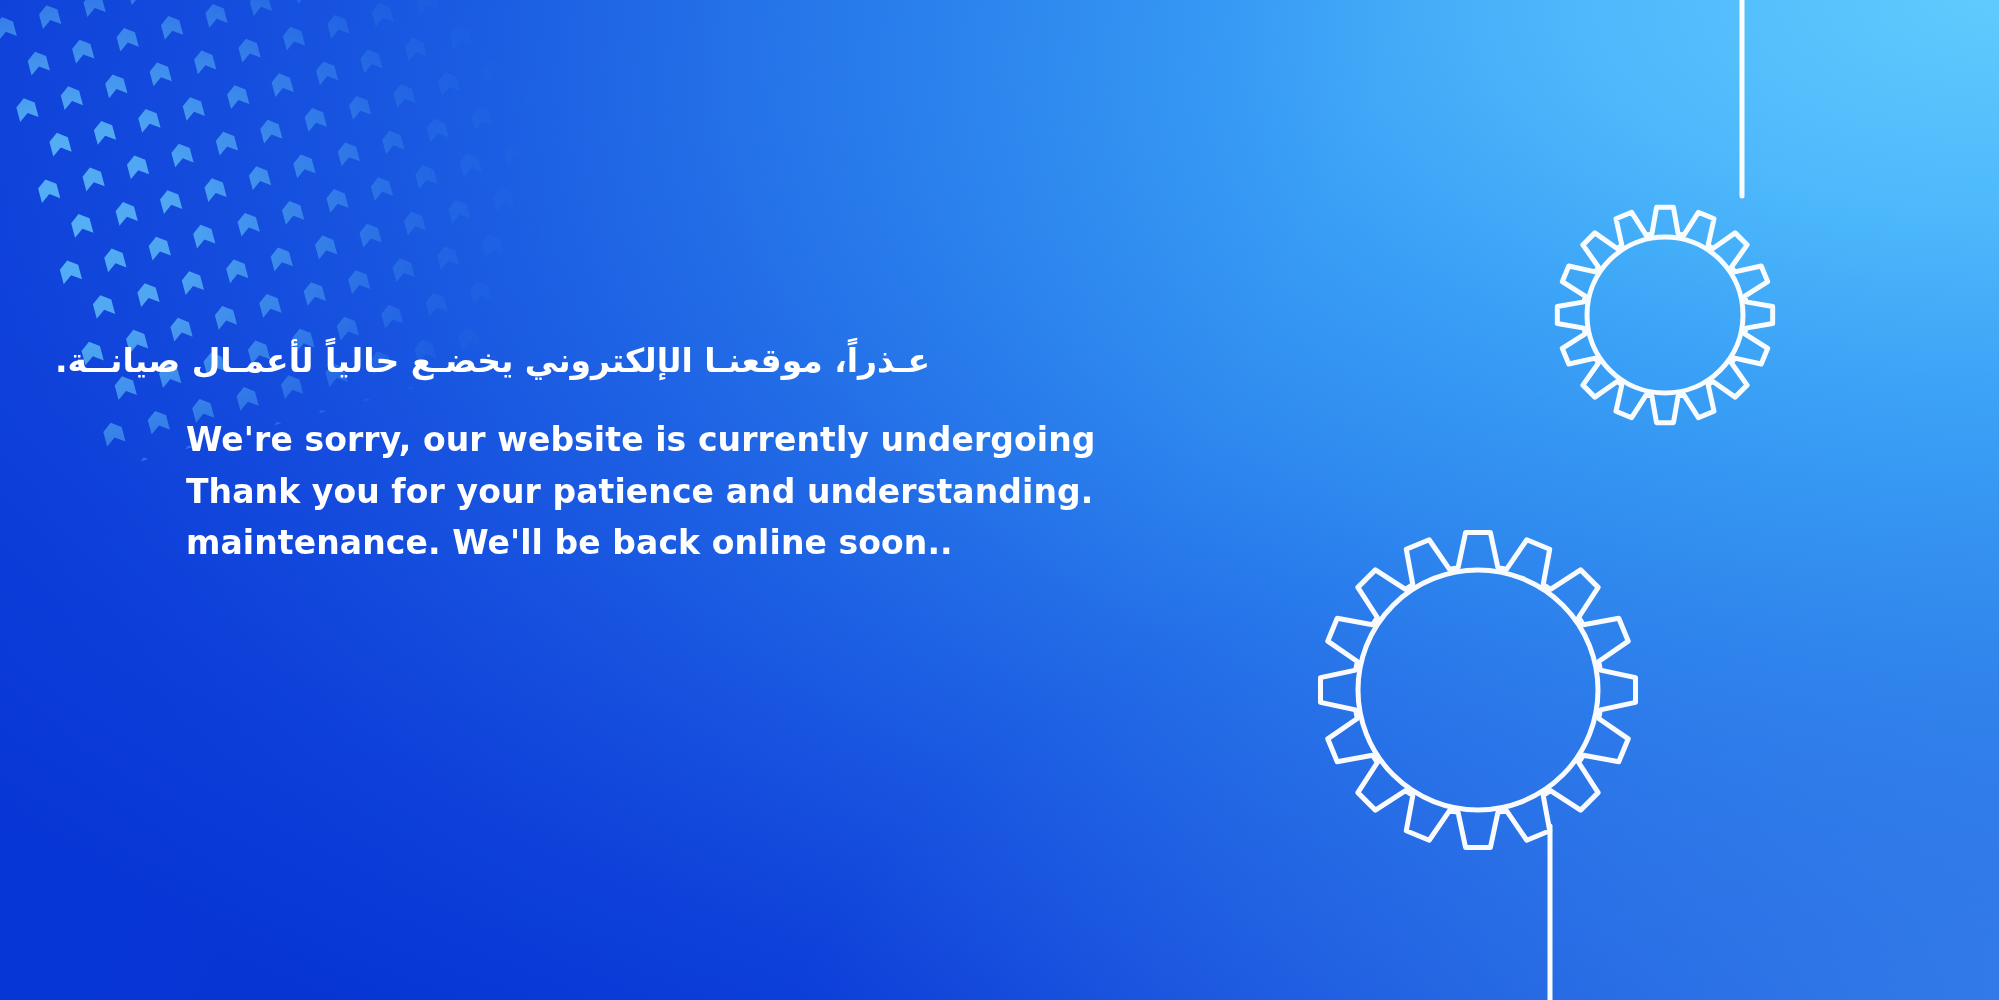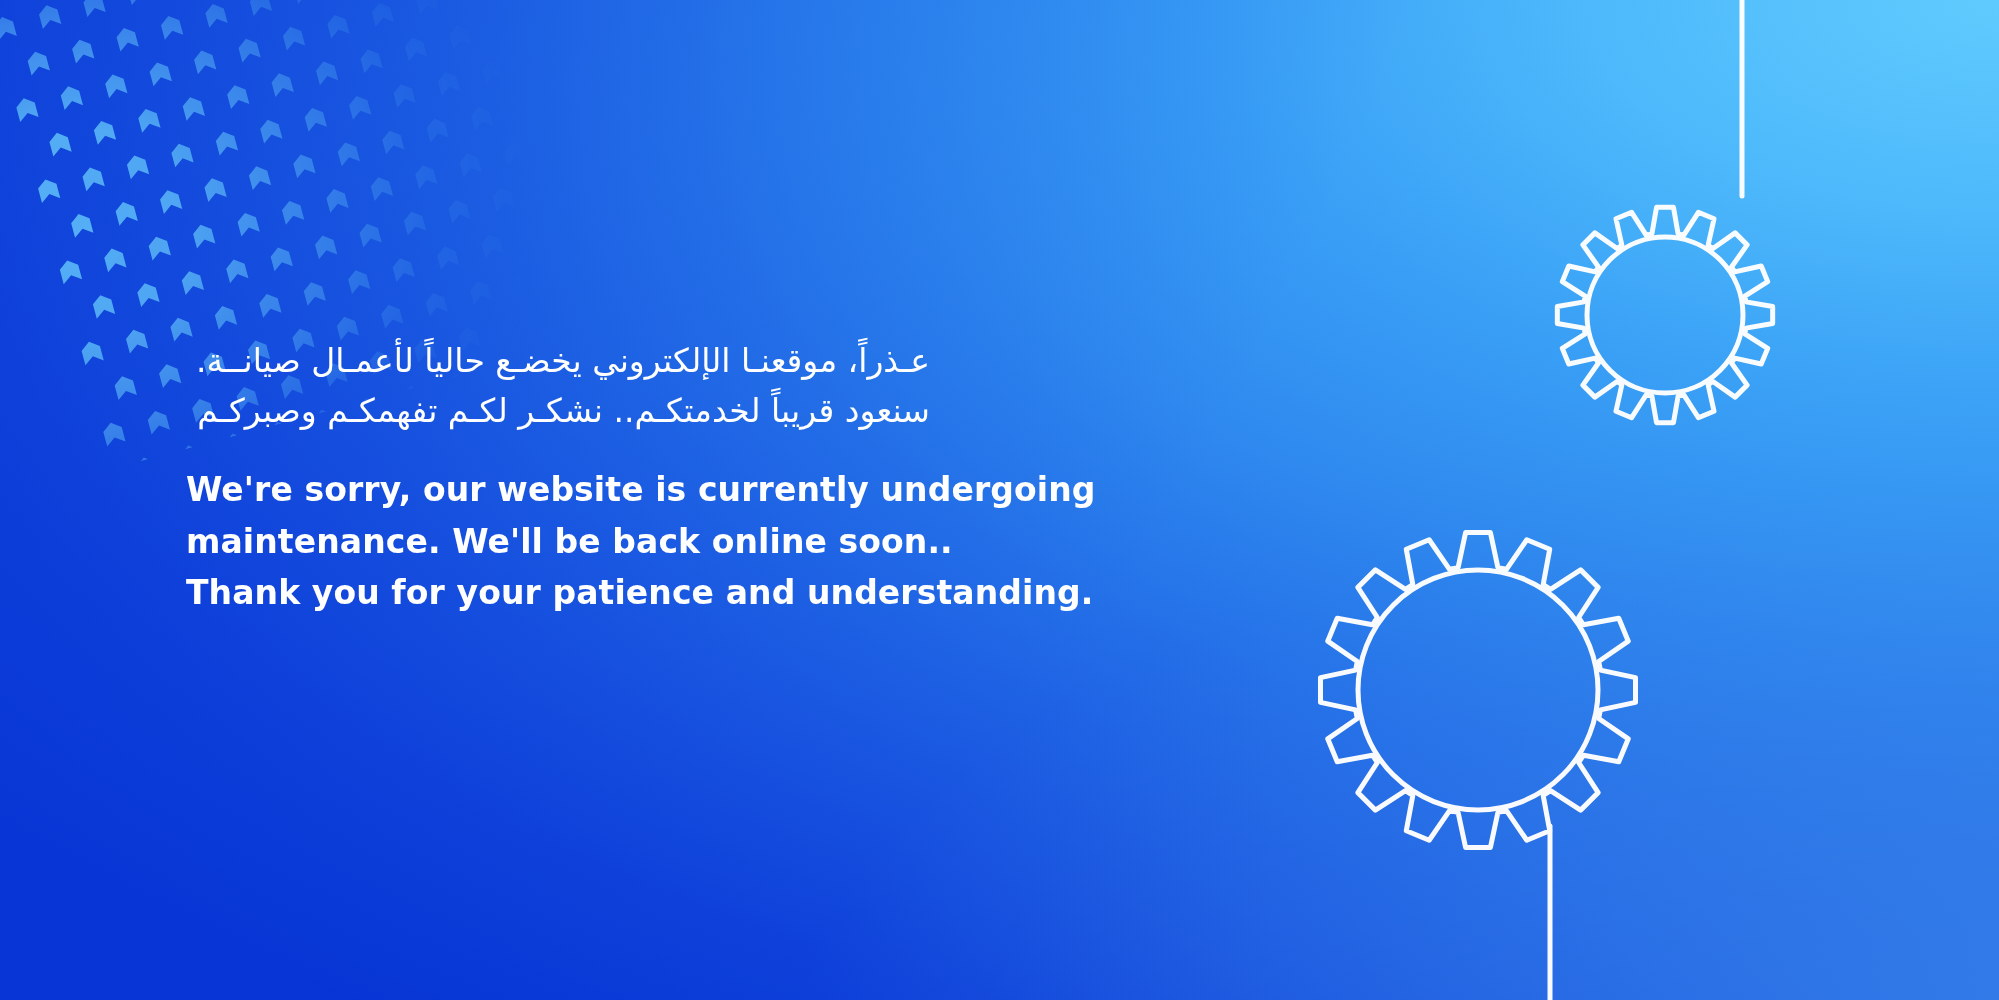--- a/index.html
+++ b/index.html
@@ -86,21 +86,21 @@
     position: absolute;
     left: 186px;
     top: 336px;
     width: 980px;
   }
   .ar-block {
     direction: rtl;
     text-align: right;
     color: #ffffff;
     font-size: 33px;
-    font-weight: 400;
+    font-weight: 700;
     line-height: 1.52;
     letter-spacing: 0.2px;
     width: 744px;
   }
   .ar-line { display: block; white-space: nowrap; }
 
   .en-block {
     margin-top: 28px;
     color: #ffffff;
     font-size: 33px;
@@ -379,23 +379,22 @@
         <circle id="hub-large" cx="1478" cy="690" r="120"></circle>
         <path id="line-bottom" d="M1550,826 L1550,1010"></path>
       </g>
     </svg>
   </div>
 
   <div class="copy">
 
     <div class="ar-block" lang="ar" dir="rtl">
       <span class="ar-line">عـذراً، موقعنـا الإلكتروني يخضـع حالياً لأعمـال صيانــة.</span>
-      <span class="ar-line">سنعود قريباً لخدمتكـم.. نشكـر لكـم تفهمكـم وصبركـم</span>
     </div>
 
     <div class="en-block" lang="en" dir="ltr">
       <span class="en-line">We're sorry, our website is currently undergoing</span>
+      <span class="en-line">Thank you for your patience and understanding.</span>
       <span class="en-line">maintenance. We'll be back online soon..</span>
-      <span class="en-line">Thank you for your patience and understanding.</span>
     </div>
 
   </div>
 </div>
 
 </body></html>

